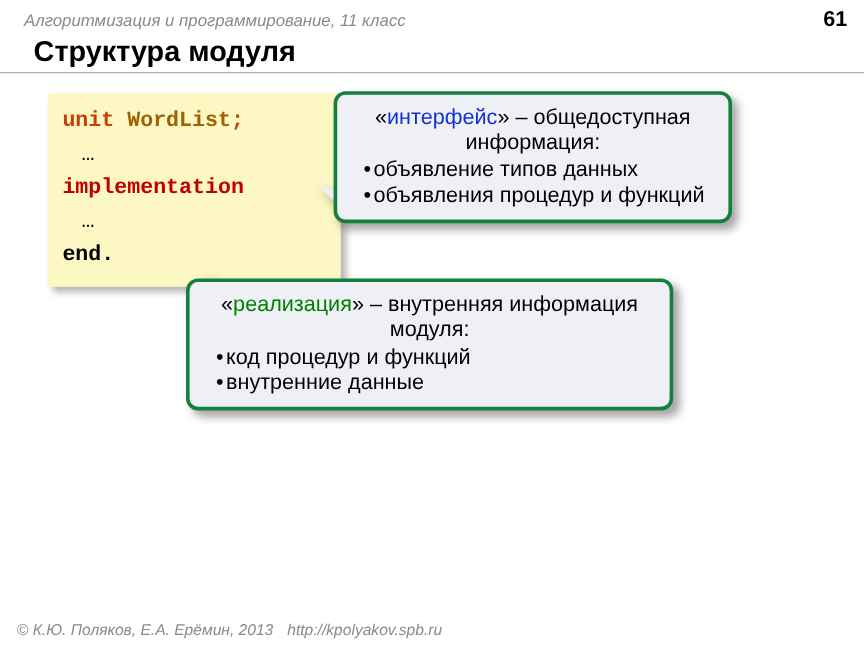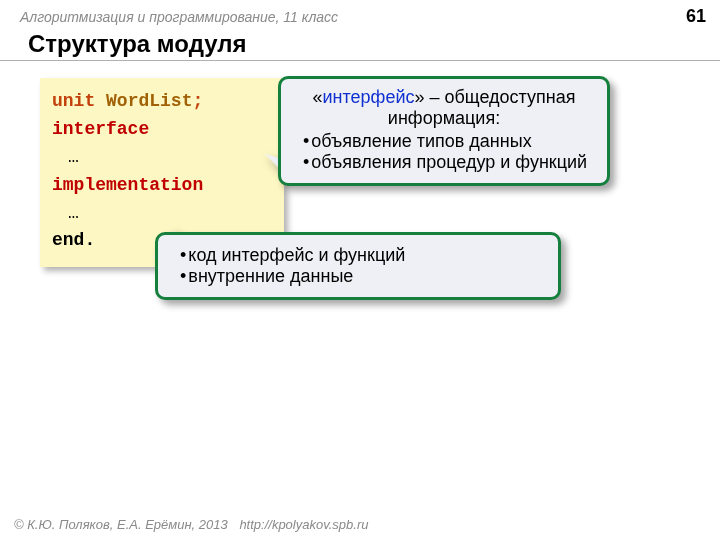--- a/index.html
+++ b/index.html
@@ -132,42 +132,44 @@
 </div>
 
 <div class="title">Структура модуля</div>
 <div class="title-underline"></div>
 
 <div class="code-box">
   <div>
     <span class="kw-unit">unit</span>
     <span> </span><span class="kw-name">WordList</span><span class="kw-unit">;</span>
   </div>
-  <div class="kw-red">interface</div>
   <div class="kw-dots">…</div>
   <div class="kw-red">implementation</div>
   <div class="kw-dots">…</div>
   <div class="kw-end">end.</div>
 </div>
 
 <div class="pointer pointer-top"></div>
 <div class="callout callout-top">
   <p class="lead">
     <span>«</span><span class="blue">интерфейс</span><span>» – общедоступная информация:</span>
   </p>
   <ul>
     <li>объявление типов данных</li>
     <li>объявления процедур и функций</li>
   </ul>
 </div>
 
 <div class="pointer pointer-bottom"></div>
 <div class="callout callout-bottom">
+  <p class="lead">
+    <span>«</span><span class="green">реализация</span><span>» – внутренняя информация модуля:</span>
+  </p>
   <ul>
-    <li>код интерфейс и функций</li>
+    <li>код процедур и функций</li>
     <li>внутренние данные</li>
   </ul>
 </div>
 
 <div class="footer">
   <span>© К.Ю. Поляков, Е.А. Ерёмин, 2013</span>
   <span class="link">http://kpolyakov.spb.ru</span>
 </div>
 
 </body></html>

